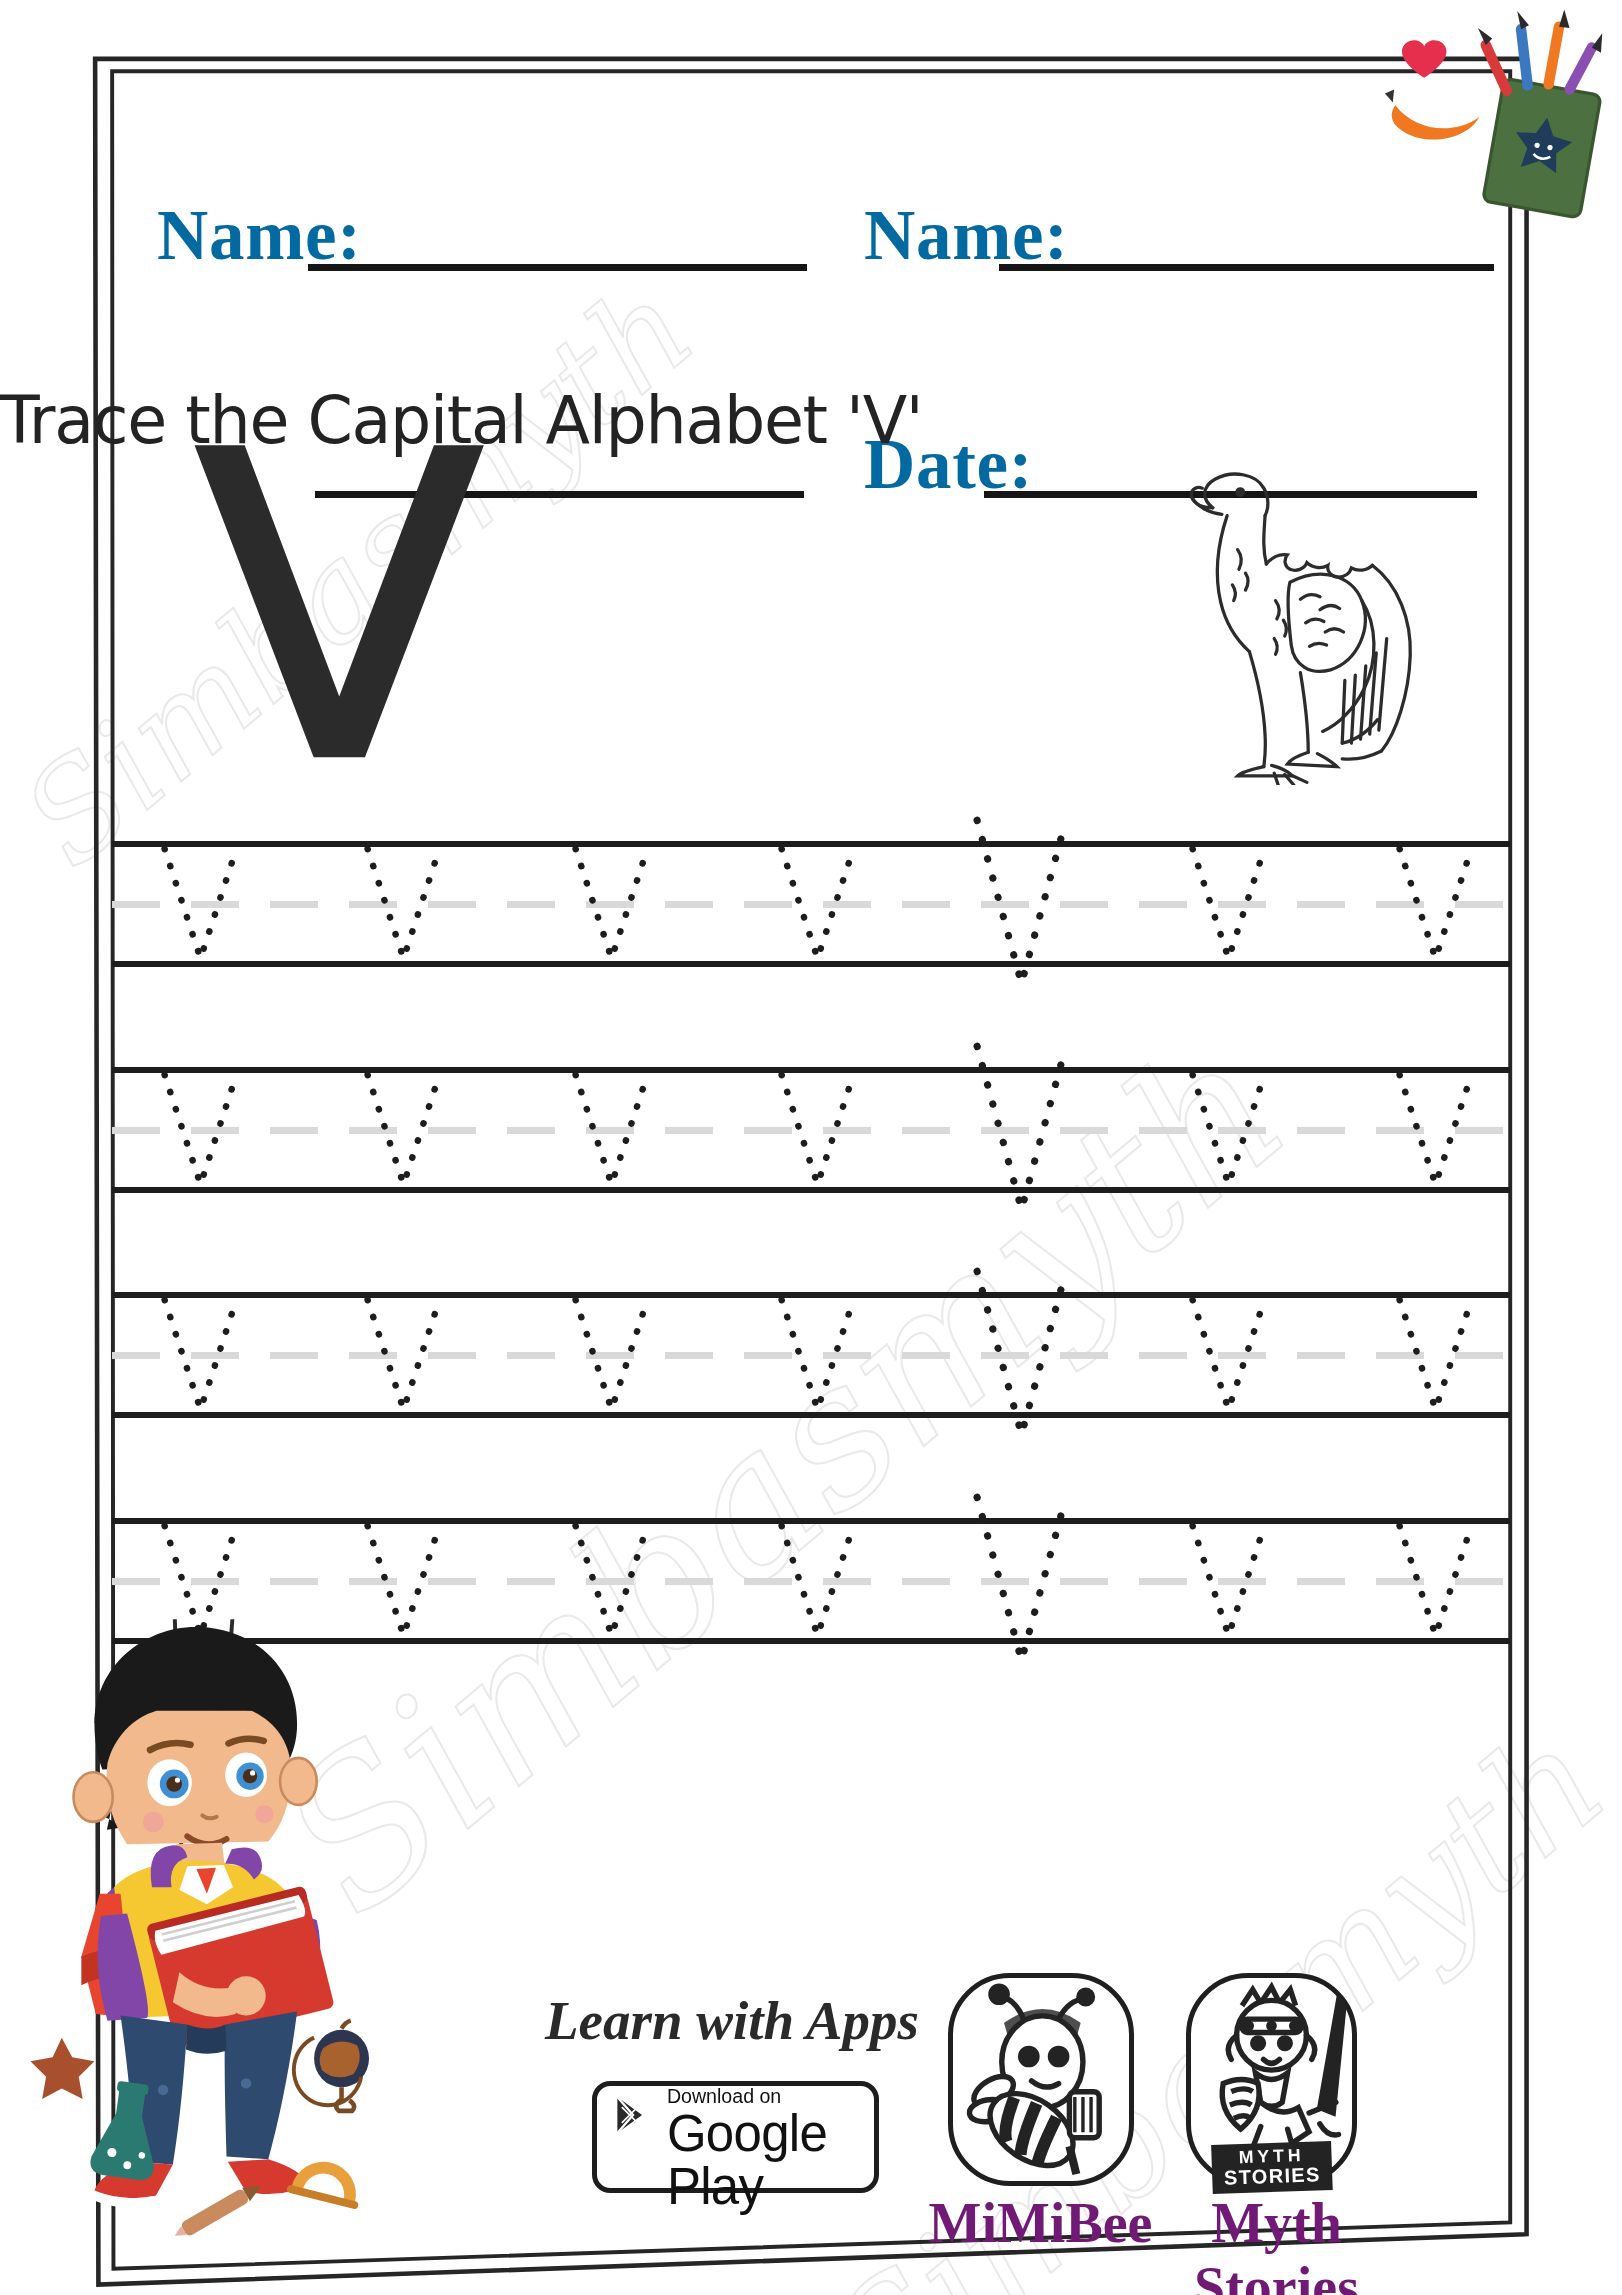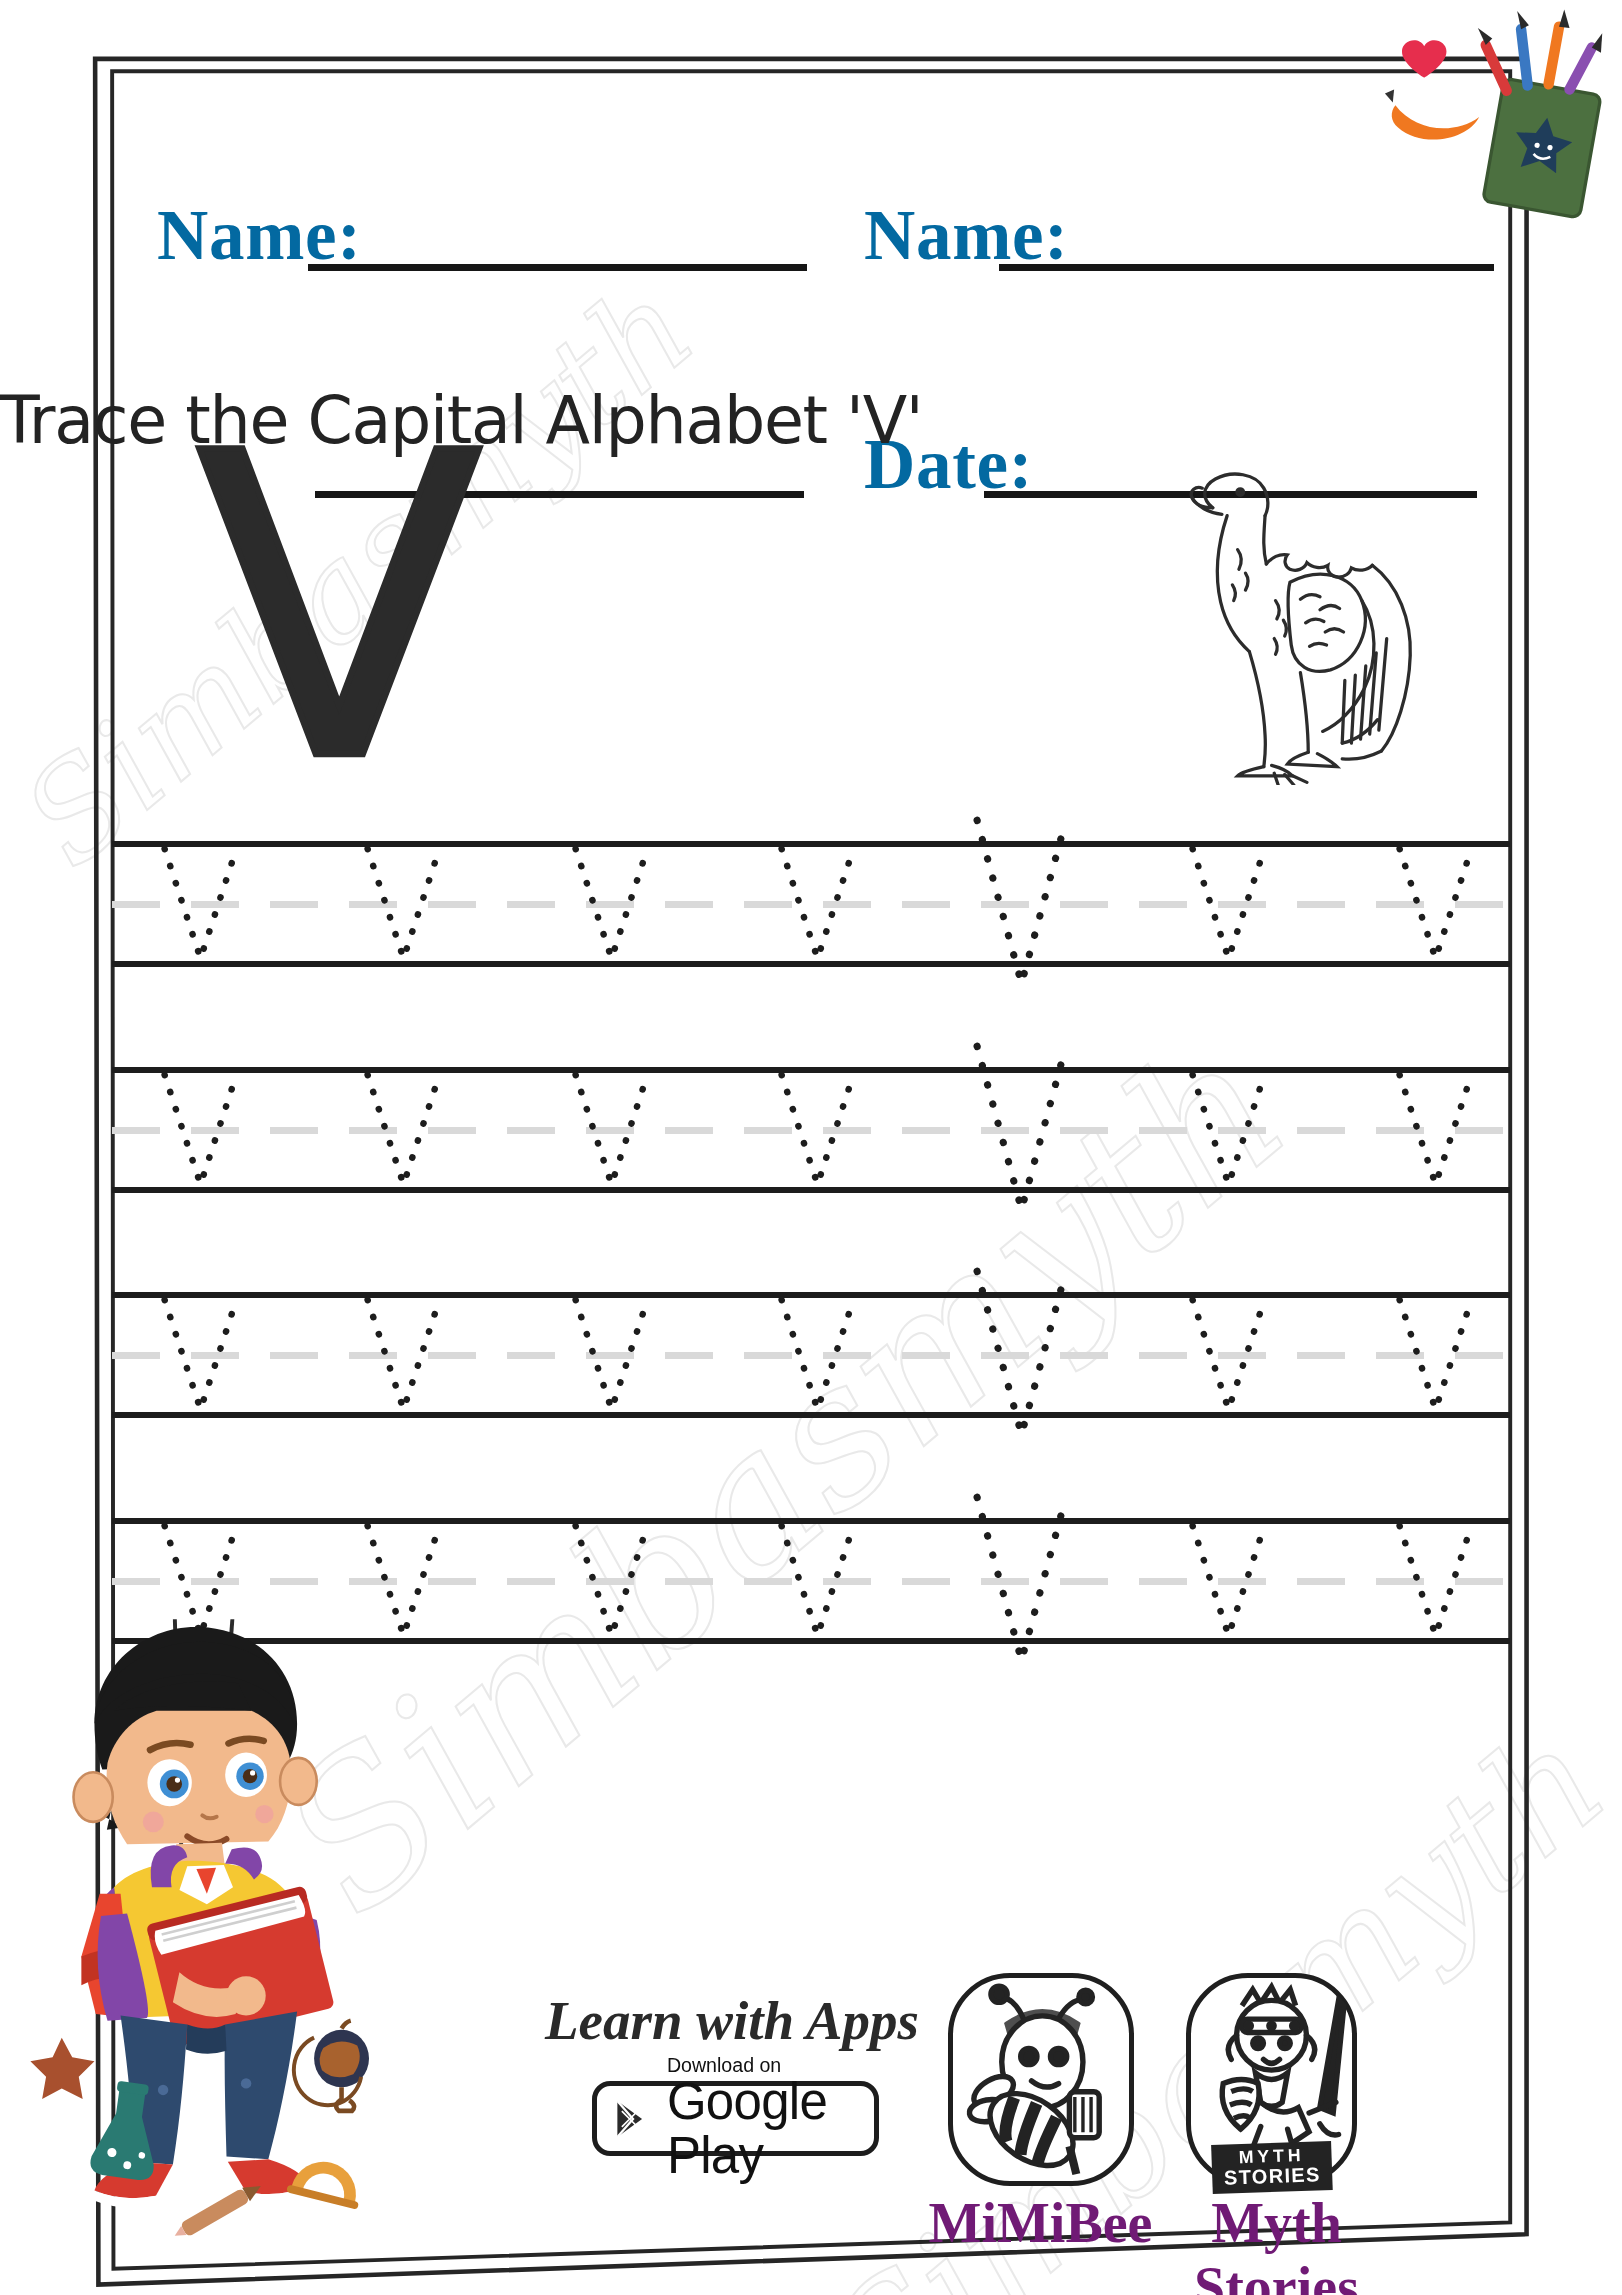--- a/index.html
+++ b/index.html
@@ -35,23 +35,23 @@
   
   .vulture{position:absolute;left:1129px;top:445px;z-index:2;}
   .boy{position:absolute;left:16.4px;top:1606px;z-index:3;}
   .pencil-cup{position:absolute;left:1343px;top:6.5px;z-index:3;}
   
   .visit{position:absolute;left:275px;top:1879px;width:1230px;text-align:center;z-index:2;
          font-size:56px;color:#181818;}
   .visit .lnk{font-style:italic;color:#3c3c6e;border-bottom:5.9px solid #242424;padding:0 6.5px 5.2px 6.5px;}
   .learn{position:absolute;left:545px;top:1989px;z-index:2;font-style:italic;font-weight:bold;
          font-size:55px;color:#2a2a2a;}
-  .gp-badge{position:absolute;left:592px;top:2081px;width:287px;height:75px;z-index:2;
+  .gp-badge{position:absolute;left:592px;top:2081px;width:287px;height:112px;z-index:2;
             border:5.2px solid #1d1d1d;border-radius:18.3px;background:#fff;box-sizing:border-box;
-            display:flex;align-items:center;gap:17px;padding:0 17px;}
+            display:flex;gap:17px;padding:0 17px;}
   .gp-text{display:flex;flex-direction:column;line-height:1.05;font-family:"Liberation Sans",sans-serif;color:#111;}
   .gp-text .l1{font-size:19.6px;}
   .gp-text .l2{font-size:51px;letter-spacing:-0.7px;}
   .app-icon{position:absolute;top:1973px;height:213px;z-index:2;border:5.9px solid #1f1f1f;
             border-radius:62px;background:#fff;box-sizing:border-box;}
   .app-icon.mimibee{left:948px;width:186px;}
   .app-icon.myth{left:1186px;width:171px;}
   .app-label{position:absolute;top:2191px;z-index:2;font-size:56px;color:#701a75;text-align:center;font-weight:bold;}
   .app-label.mimibee{left:916px;width:249px;}
   .app-label.myth{left:1152px;width:249px;}

